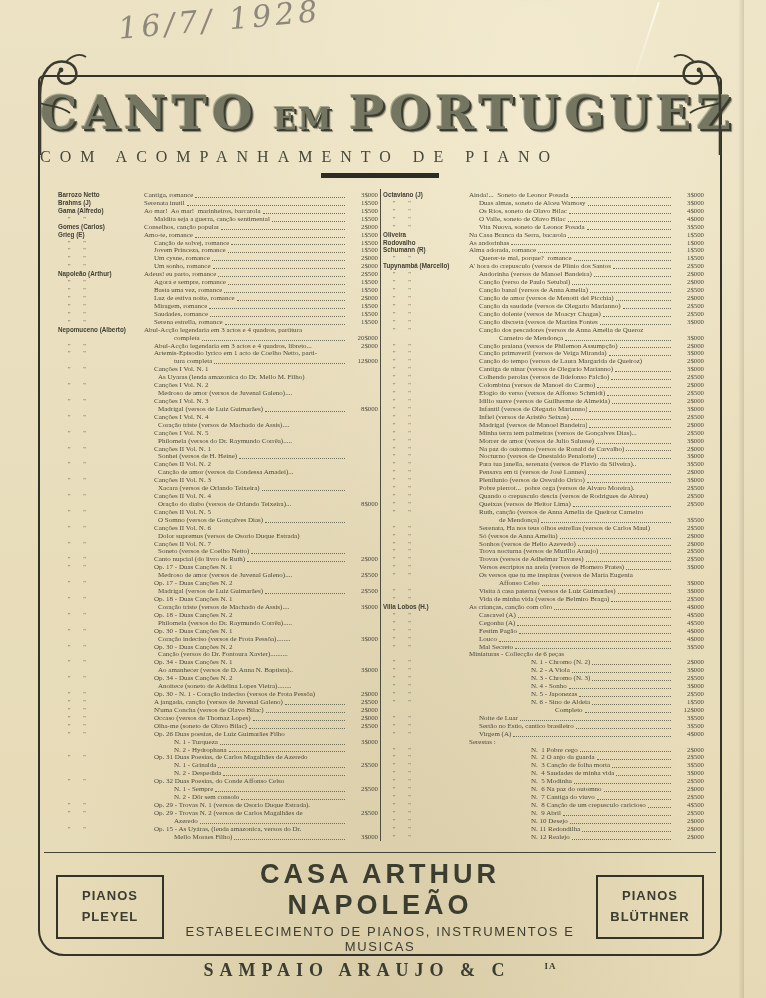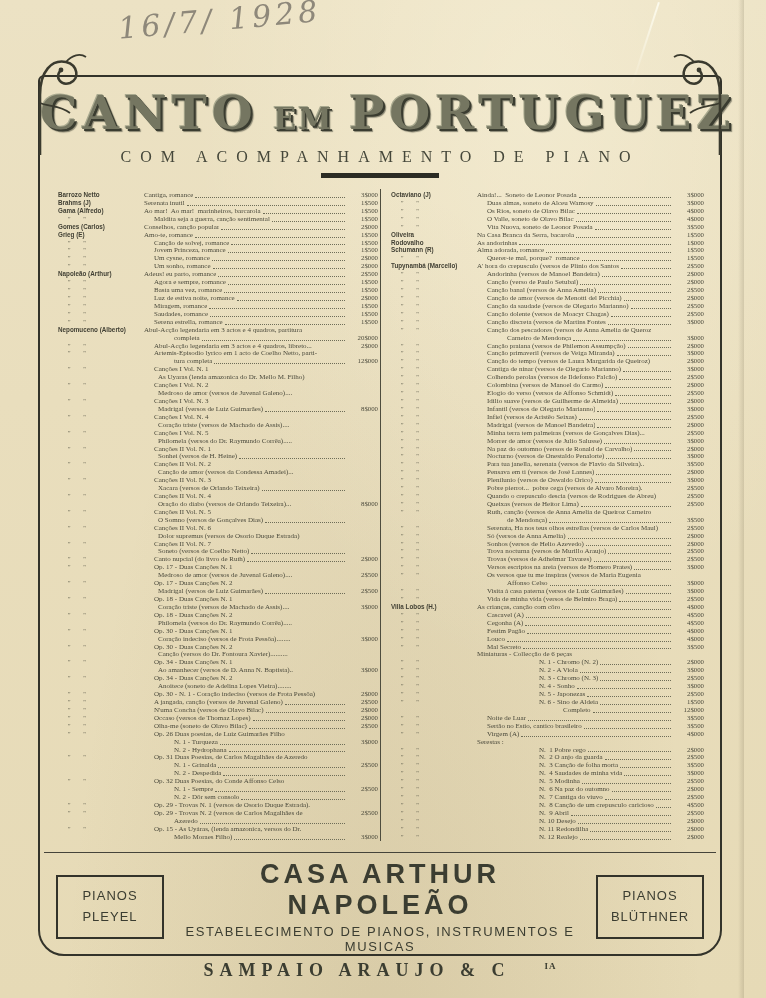--- a/index.html
+++ b/index.html
@@ -21,43 +21,43 @@
     border:2.5px solid #33332a;border-radius:6px 6px 26px 26px;box-sizing:border-box;}
   .orn{position:absolute;top:-26px;}
   .orn.left{left:-10px;}
   .orn.right{right:-10px;transform:scaleX(-1);}
 
   .title-row{margin-top:8px;text-align:center;white-space:nowrap;
     font-family:"DejaVu Serif",serif;font-weight:bold;color:#757661;
     text-shadow:2px 2px 0 #3a3c30,3px 3px 1px rgba(58,60,48,.55),-1px -1px 0 #a9a98f;}
   .t-big{font-size:47px;letter-spacing:5px;}
   .t-small{font-size:30px;letter-spacing:2px;padding:0 10px;}
-  .subtitle{margin-top:8px;text-align:center;font-size:16px;letter-spacing:9px;
+  .subtitle{margin-top:8px;font-size:16px;letter-spacing:9px;
     color:#45473a;font-family:"Liberation Serif",serif;}
   .tdivider{width:118px;height:5px;background:#2c2c24;margin:7px auto 4px auto;}
 
   .catalog{display:flex;height:652px;margin:11px 14px;}
   .col{width:50%;box-sizing:border-box;padding:2px 2px 0 4px;}
-  .col.right{border-left:1.5px solid #55544400;border-left:1.5px solid #4e4d3e;padding-left:10px;}
+  .col.right{border-left:1.5px solid #55544400;border-left:1.5px solid #4e4d3e;padding-left:2px;}
   .crow{display:flex;align-items:baseline;height:7.93px;font-size:7px;line-height:8px;overflow:visible;}
   .cc{flex:none;width:86px;white-space:pre;font-family:"Liberation Sans",sans-serif;
     font-size:6.3px;color:#403f33;overflow:hidden;}
   .cc.nm{font-weight:bold;}
   .cc.dt{font-family:"Liberation Serif",serif;color:#5a594a;padding-left:10px;}
   .ind{flex:none;}
   .i0{width:0;} .i1{width:14px;} .i2{width:30px;} .i3{width:52px;} .i4{width:86px;}
   .tx{white-space:pre;flex:none;max-width:205px;overflow:hidden;}
   .ld{flex:1;min-width:3px;border-bottom:1px dotted #6e6d58;margin:0 2px 1px 2px;align-self:flex-end;height:6px;}
   .ld.off{visibility:hidden;}
   .pp{flex:none;width:31px;text-align:right;font-size:6.8px;white-space:pre;}
 
   .sep{border-top:1.5px solid #45443a;margin:2px 4px 0 4px;}
   .footer{display:flex;align-items:flex-start;padding:6px 16px 0 16px;}
   .fbox{flex:none;width:96px;border:2px solid #33332a;margin-top:16px;padding:9px 4px;
-    text-align:center;font-family:"Liberation Sans",sans-serif;font-weight:normal;
+    text-align:center;font-family:"Liberation Sans",sans-serif;font-weight:bold;
     font-size:13px;line-height:1.6;color:#3b3d31;letter-spacing:1px;}
   .fcenter{flex:1;text-align:center;color:#3b3d31;}
   .casa{font-family:"Liberation Sans",sans-serif;font-weight:bold;font-size:27px;letter-spacing:4px;}
   .estab{margin-top:3px;font-family:"Liberation Sans",sans-serif;font-size:13px;letter-spacing:1.6px;}
   .firm{margin-top:6px;font-family:"Liberation Serif",serif;font-weight:bold;font-size:18px;letter-spacing:6px;}
   .firm sup{font-size:9px;letter-spacing:1px;padding-left:34px;}
   .addr{margin-top:14px;font-family:"Liberation Serif",serif;font-size:16px;letter-spacing:3px;}
   .footline{display:flex;justify-content:center;align-items:center;gap:16px;margin-top:10px;
     font-family:"Liberation Sans",sans-serif;font-weight:bold;font-size:11.5px;color:#3b3d31;letter-spacing:.5px;}
   .arrow{font-size:10px;letter-spacing:-1px;color:#4b4a3c;}

